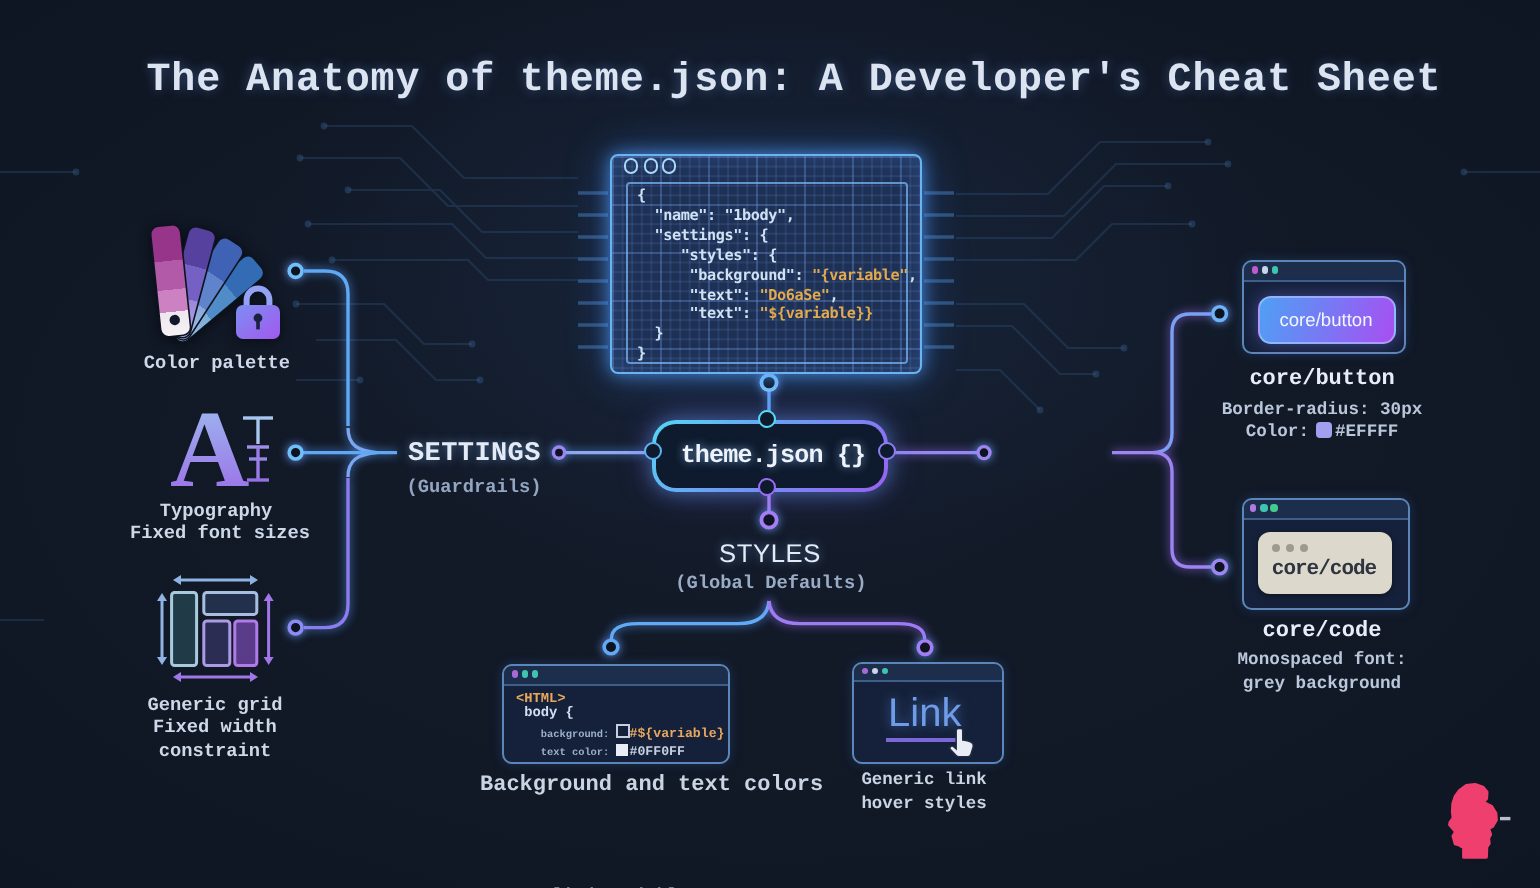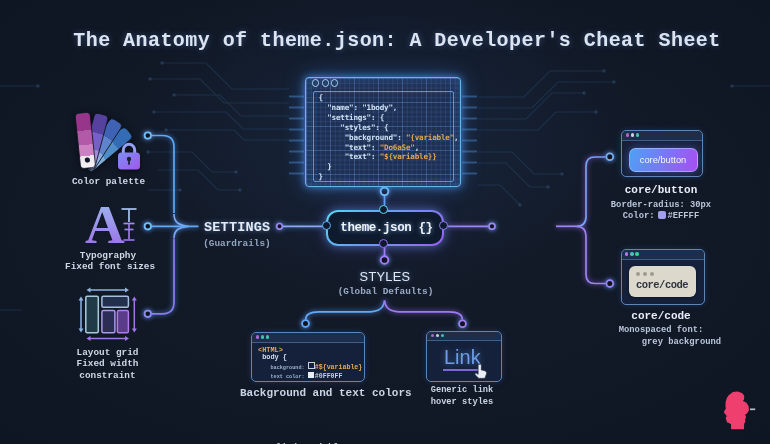--- a/index.html
+++ b/index.html
@@ -303,21 +303,21 @@
   <div class="nub" style="left:439.2px;top:221.2px;border:1.6px solid #8e7df2;"></div>
 
   <div class="lbl" style="left:204px;top:219.5px;width:66px;font-size:13.5px;color:#e4ebf6;letter-spacing:0.2px;text-shadow:0 0 5px rgba(140,190,255,.5)">SETTINGS</div>
   <div class="lbl" style="left:202px;top:237.5px;width:70px;font-size:9.4px;color:#93a5c0;">(Guardrails)</div>
   <div class="lbl" style="left:345px;top:268.5px;width:80px;font-size:12.8px;font-family:'Liberation Sans',sans-serif;font-weight:normal;color:#e4ebf6;letter-spacing:0.3px;text-shadow:0 0 5px rgba(140,190,255,.5)">STYLES</div>
   <div class="lbl" style="left:337px;top:285.5px;width:97px;font-size:9.4px;color:#9aabc6;">(Global Defaults)</div>
 
   <div class="lbl" style="left:71px;top:175.5px;width:75px;font-size:9.4px;color:#cdd8e8;">Color palette</div>
   <div class="lbl" style="left:70px;top:249.5px;width:76px;font-size:9.4px;color:#cdd8e8;">Typography</div>
   <div class="lbl" style="left:65px;top:260.5px;width:86px;font-size:9.4px;color:#cdd8e8;">Fixed font sizes</div>
-  <div class="lbl" style="left:70px;top:346.5px;width:75px;font-size:9.4px;color:#cdd8e8;">Layout grid</div>
+  <div class="lbl" style="left:70px;top:346.5px;width:75px;font-size:9.4px;color:#cdd8e8;">Generic grid</div>
   <div class="lbl" style="left:70px;top:358.3px;width:75px;font-size:9.4px;color:#cdd8e8;">Fixed width</div>
   <div class="lbl" style="left:70px;top:370px;width:75px;font-size:9.4px;color:#cdd8e8;">constraint</div>
 
   <div class="win" id="btnwin">
     <div class="winhead"></div>
     <div class="wdot" style="left:3.5px;background:#c05ad0"></div>
     <div class="wdot" style="left:8.7px;background:#c8d4e8"></div>
     <div class="wdot" style="left:13.9px;background:#3fc4b0"></div>
     <div id="corebtn">core/button</div>
   </div>
@@ -332,21 +332,21 @@
     <div class="wdot" style="left:13.9px;background:#44c98e"></div>
     <div id="codebox">
       <div class="gdot" style="left:7px"></div>
       <div class="gdot" style="left:14px"></div>
       <div class="gdot" style="left:21px"></div>
       <div class="ctext">core/code</div>
     </div>
   </div>
   <div class="lbl" style="left:611px;top:309.5px;width:100px;font-size:11px;color:#e8eef8;">core/code</div>
   <div class="lbl" style="left:601px;top:325px;width:120px;font-size:8.8px;color:#bac6da;">Monospaced font:</div>
-  <div class="lbl" style="left:601px;top:336.5px;width:120px;font-size:8.8px;color:#bac6da;text-align:right;">grey background</div>
+  <div class="lbl" style="left:601px;top:336.5px;width:120px;font-size:8.8px;color:#bac6da;">grey background</div>
 
   <div class="win" id="htmlwin">
     <div class="winhead"></div>
     <div class="wdot" style="left:3.5px;background:#a86ad8"></div>
     <div class="wdot" style="left:8.7px;background:#3fc4b0"></div>
     <div class="wdot" style="left:13.9px;background:#3fc4b0"></div>
     <div id="htmlcode"><span class="o">&lt;HTML&gt;</span>
  body {
    <span class="m">background: </span><span style="display:inline-block;width:5px;height:5px;border:1px solid #c4d0e0;background:transparent;vertical-align:-0.5px"></span><span class="o val">#${variable}</span>
    <span class="m">text color: </span><span class="sw" style="background:#e9edf5;width:6px;height:6px"></span><span class="w val">#0FF0FF</span></div>

